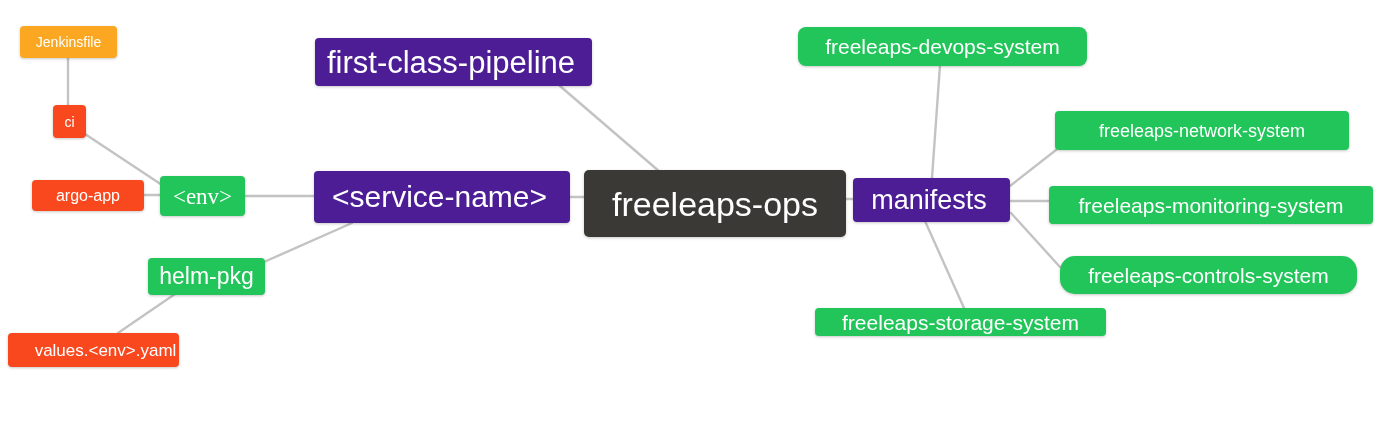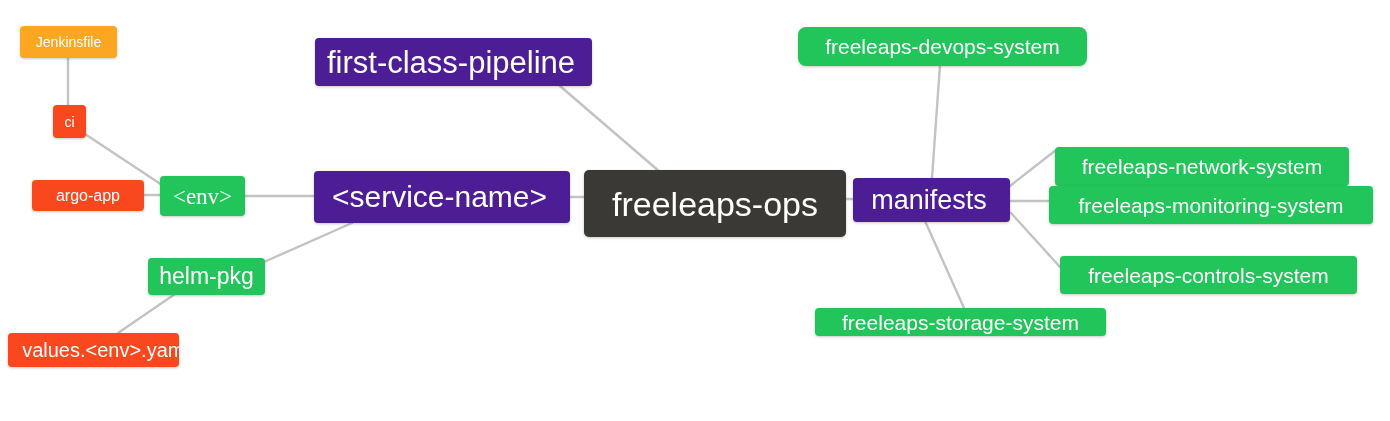--- a/index.html
+++ b/index.html
@@ -58,28 +58,28 @@
   }
   .node.red {
     background: #f9481e;
   }
   .n-first-class-pipeline { font-size: 31px; }
   .n-service-name        { font-size: 30px; }
   .n-manifests           { font-size: 27px; }
   .n-env                 { font-size: 23px; font-family: Liberation Serif, serif; }
   .n-helm-pkg            { font-size: 23px; }
   .n-devops-system       { font-size: 21px; }
-  .n-network-system      { font-size: 21px; margin-top: 36px; }
+  .n-network-system      { font-size: 18px; }
   .n-monitoring-system   { font-size: 21px; }
-  .n-controls-system     { font-size: 21px; }
+  .n-controls-system     { font-size: 21px; border-radius: 15px; }
   .n-storage-system      { font-size: 21px; }
   .n-jenkinsfile         { font-size: 14px; }
   .n-ci                  { font-size: 14px; }
   .n-argo-app            { font-size: 16px; }
-  .n-values-yaml         { font-size: 20px; padding-left: 36px; }
+  .n-values-yaml         { font-size: 17px; padding-left: 36px; }
 </style>
 </head>
 <body>
 
 <div id="canvas">
 
   <svg id="edges" width="1390" height="421" viewBox="0 0 1390 421">
     <g stroke="#c3c3c3" stroke-width="2.4" fill="none" stroke-linecap="round">
       <line x1="560" y1="86" x2="660" y2="172"></line>
       <line x1="570" y1="197" x2="586" y2="197"></line>

